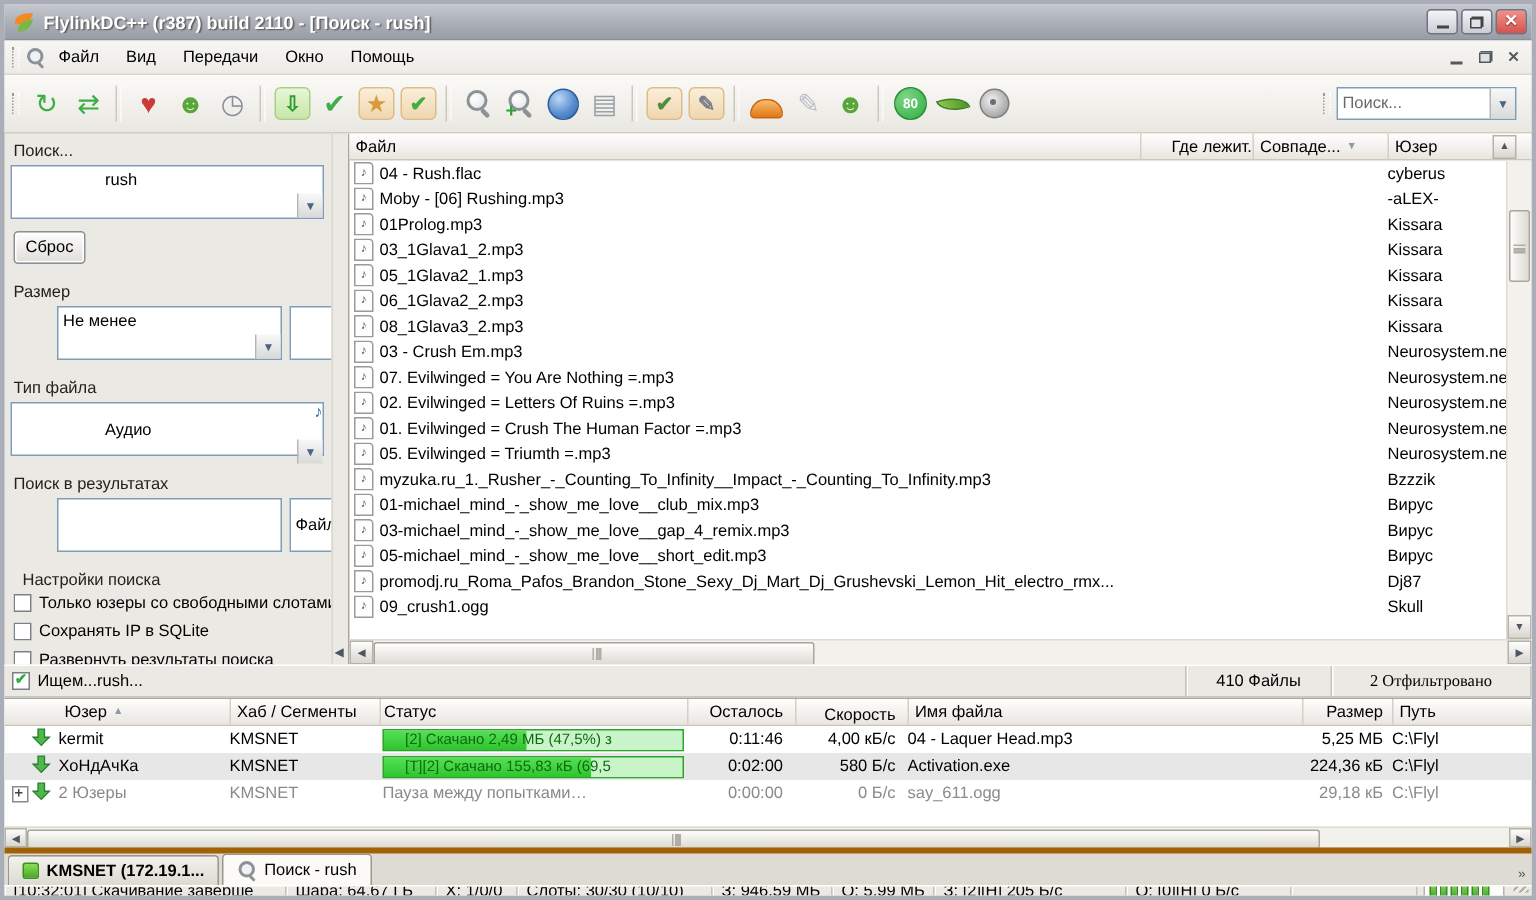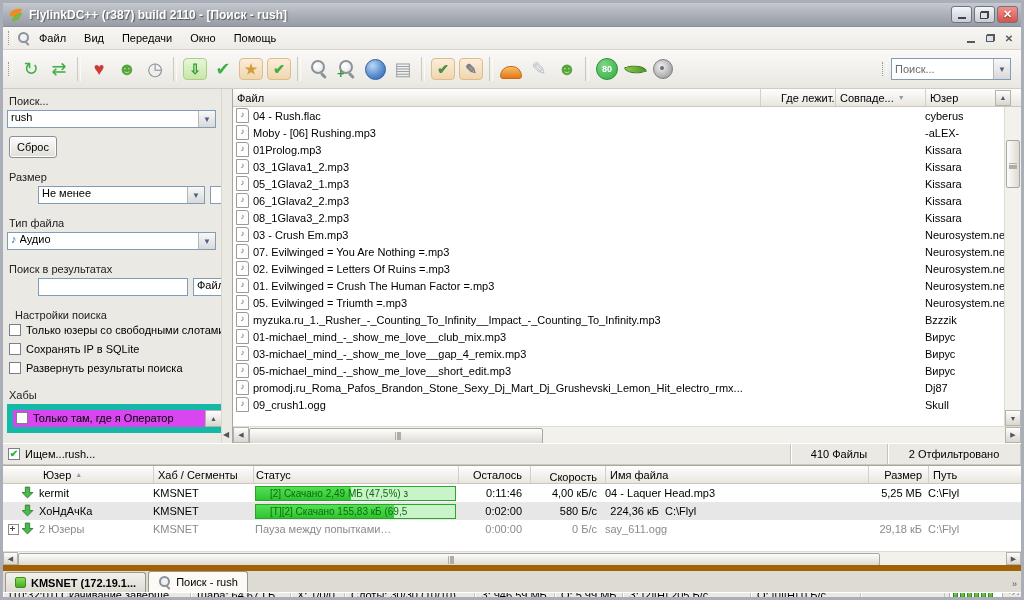--- a/index.html
+++ b/index.html
@@ -49,21 +49,21 @@
   .toolbar .flex{flex:1;}
   .tb-search{width:118px;height:20px;border:1px solid #7f9db9;background:#fff;display:flex;align-items:center;margin-right:6px;}
   .tb-search input{border:0;outline:0;flex:1;min-width:0;font:11px "Liberation Sans",sans-serif;color:#6a6a6a;padding:0 3px;background:transparent;}
   .dd-arrow{width:16px;height:100%;flex:0 0 16px;background:linear-gradient(#f8f8f8,#d9d9d9);border-left:1px solid #b5b5b5;display:flex;align-items:center;justify-content:center;color:#4d6185;font-size:8px;}
 
   
   .main{flex:0 0 354px;height:354px;display:flex;overflow:hidden;}
   .sidebar{flex:0 0 218px;width:218px;padding:6px 0 0 4px;box-sizing:border-box;overflow:hidden;}
   .slabel{margin:0 0 3px 2px;color:#222;}
   .gap8{height:8px;}.gap14{height:13px;}
-  .xpcombo,.xpinput{border:1px solid #7f9db9;background:#fff;height:18px;box-sizing:border-box;display:flex;align-items:flex-start;}
+  .xpcombo,.xpinput{border:1px solid #7f9db9;background:#fff;height:36px;box-sizing:border-box;display:flex;align-items:flex-end;flex-direction:column;}
   .xpcombo input,.xpinput input{border:0;outline:0;flex:1;min-width:0;font:11px "Liberation Sans",sans-serif;padding:0 3px;background:transparent;}
   .w-full{width:209px;}
   .sizerow,.filterrow{display:flex;gap:5px;width:209px;padding-left:31px;}
   .xpbtn{width:46px;height:20px;border:1px solid #8a8f96;border-radius:3px;background:linear-gradient(#fdfdfd,#e0ded7);display:flex;align-items:center;justify-content:center;margin:8px 0 0 2px;box-shadow:inset 0 0 0 1px #fff;}
   .cbrow{display:flex;align-items:center;gap:5px;margin:0 0 7px 2px;white-space:nowrap;overflow:hidden;}
   .cb{flex:0 0 12px;width:12px;height:12px;border:1px solid #7a8087;background:#fff;box-sizing:border-box;display:flex;align-items:center;justify-content:center;font-size:10px;line-height:1;color:#2fae42;font-weight:bold;}
   .hublist{width:209px;height:17px;border:6px solid #14b8a6;background:#d946ef;overflow:hidden;position:relative;}
   .hublist .cbrow{margin:2px 0 0 3px;}
   .hub-scroll{position:absolute;right:0;top:0;width:15px;height:15px;background:linear-gradient(#fdfdfd,#d8d6cf);border:1px solid #b5b2a9;display:flex;align-items:center;justify-content:center;font-size:7px;color:#4f565e;}
   .vsplit{flex:0 0 10px;background:#ebe9e4;position:relative;border-left:1px solid #d9d6cd;}
@@ -124,21 +124,21 @@
   .pbar{position:relative;height:13px;border:1px solid #2aa52a;background:#c9f4c9;overflow:hidden;}
   .pfill{position:absolute;left:0;top:0;bottom:0;background:linear-gradient(#49e049,#1fc01f);}
   .ptext{position:relative;z-index:1;line-height:13px;padding-left:14px;color:#0d6b0d;font-size:10px;white-space:nowrap;}
 
   
   .hscroll2{flex:0 0 13px;height:13px;}
   .hscroll2 .sbbtn{width:15px;height:13px;flex:0 0 15px;}
   .hscroll2 .hthumb{height:11px;}
 
   
-  .tabsrow{flex:0 0 21px;height:21px;background:#dedbd3;display:flex;align-items:flex-end;padding-left:2px;border-top:6px solid #a16207;position:relative;}
+  .tabsrow{flex:0 0 21px;height:21px;background:#dedbd3;display:flex;align-items:flex-end;padding-left:2px;border-top:4px solid #a16207;position:relative;}
   .tab{height:19px;display:flex;align-items:center;gap:5px;padding:0 9px;border:1px solid #9a978e;border-bottom:none;border-radius:3px 3px 0 0;background:linear-gradient(#f2f1ec,#ddDAd2);margin-right:2px;}
   .tab.active{background:#fbfaf7;height:20px;}
   .hubsq{width:9px;height:9px;border-radius:2px;background:linear-gradient(#8ade57,#4aa827);border:1px solid #3a8f1f;}
   .minimag{position:relative;width:13px;height:13px;}
   .minimag::before{content:"";position:absolute;left:1px;top:0;width:7px;height:7px;border:2px solid #8d9298;border-radius:50%;background:#eef1f5;}
   .minimag::after{content:"";position:absolute;left:9px;top:9px;width:5px;height:2px;background:#8d9298;border-radius:1px;transform:rotate(45deg);transform-origin:0 0;}
   .tab .bold{font-weight:bold;}
   .chevron{position:absolute;right:4px;bottom:3px;font-size:9px;color:#4f565e;}
 
   
@@ -550,21 +550,21 @@
   </div>
 
   <div class="searchstatus">
     <div class="ss-left">
       <span class="cb">✔</span>
       <span>Ищем...rush...</span>
     </div>
     <div class="ss-cell" style="min-width:80px;">
         <span>410 Файлы</span>
       </div>
-    <div class="ss-cell" style="min-width:116px;">
+    <div class="ss-cell" style="min-width:116px;font-family:Liberation Serif, serif;">
         <span>2 Отфильтровано</span>
       </div>
   </div>
 
   <div class="transfers">
     <div class="thead">
       <div class="hcell tc-user" style="padding-left:40px;">
           <span>Юзер</span>
           <span class="sortarrow">▲</span>
         </div>
@@ -622,20 +622,21 @@
           </div>
           <div class="tc-hub">KMSNET</div>
           <div class="tc-status">
             <div class="pbar" style="background: rgb(201, 244, 201);">
               <div class="pfill" style="width: 69.5%; background: linear-gradient(rgb(85, 224, 85), rgb(47, 196, 47));"></div>
               <div class="ptext">[T][2] Скачано 155,83 кБ (69,5</div>
             </div>
           </div>
           <div class="tc-left">0:02:00</div>
           <div class="tc-speed">580 Б/с</div>
+          <div class="tc-name">Activation.exe</div>
           <div class="tc-size">224,36 кБ</div>
           <div class="tc-path">C:\Flyl</div>
         </div>
         <div class="trow muted">
           <div class="tc-user">
             <div class="exp-slot hasexp">
               <div class="expander"></div>
             </div>
             <span class="dlarrow"><svg width="13" height="13" viewBox="0 0 12 12">
                 <path d="M6 11 L1 6 H4 V1 H8 V6 H11 Z" fill="#4db84d" stroke="#2a7d2a" stroke-width="0.8"></path>

